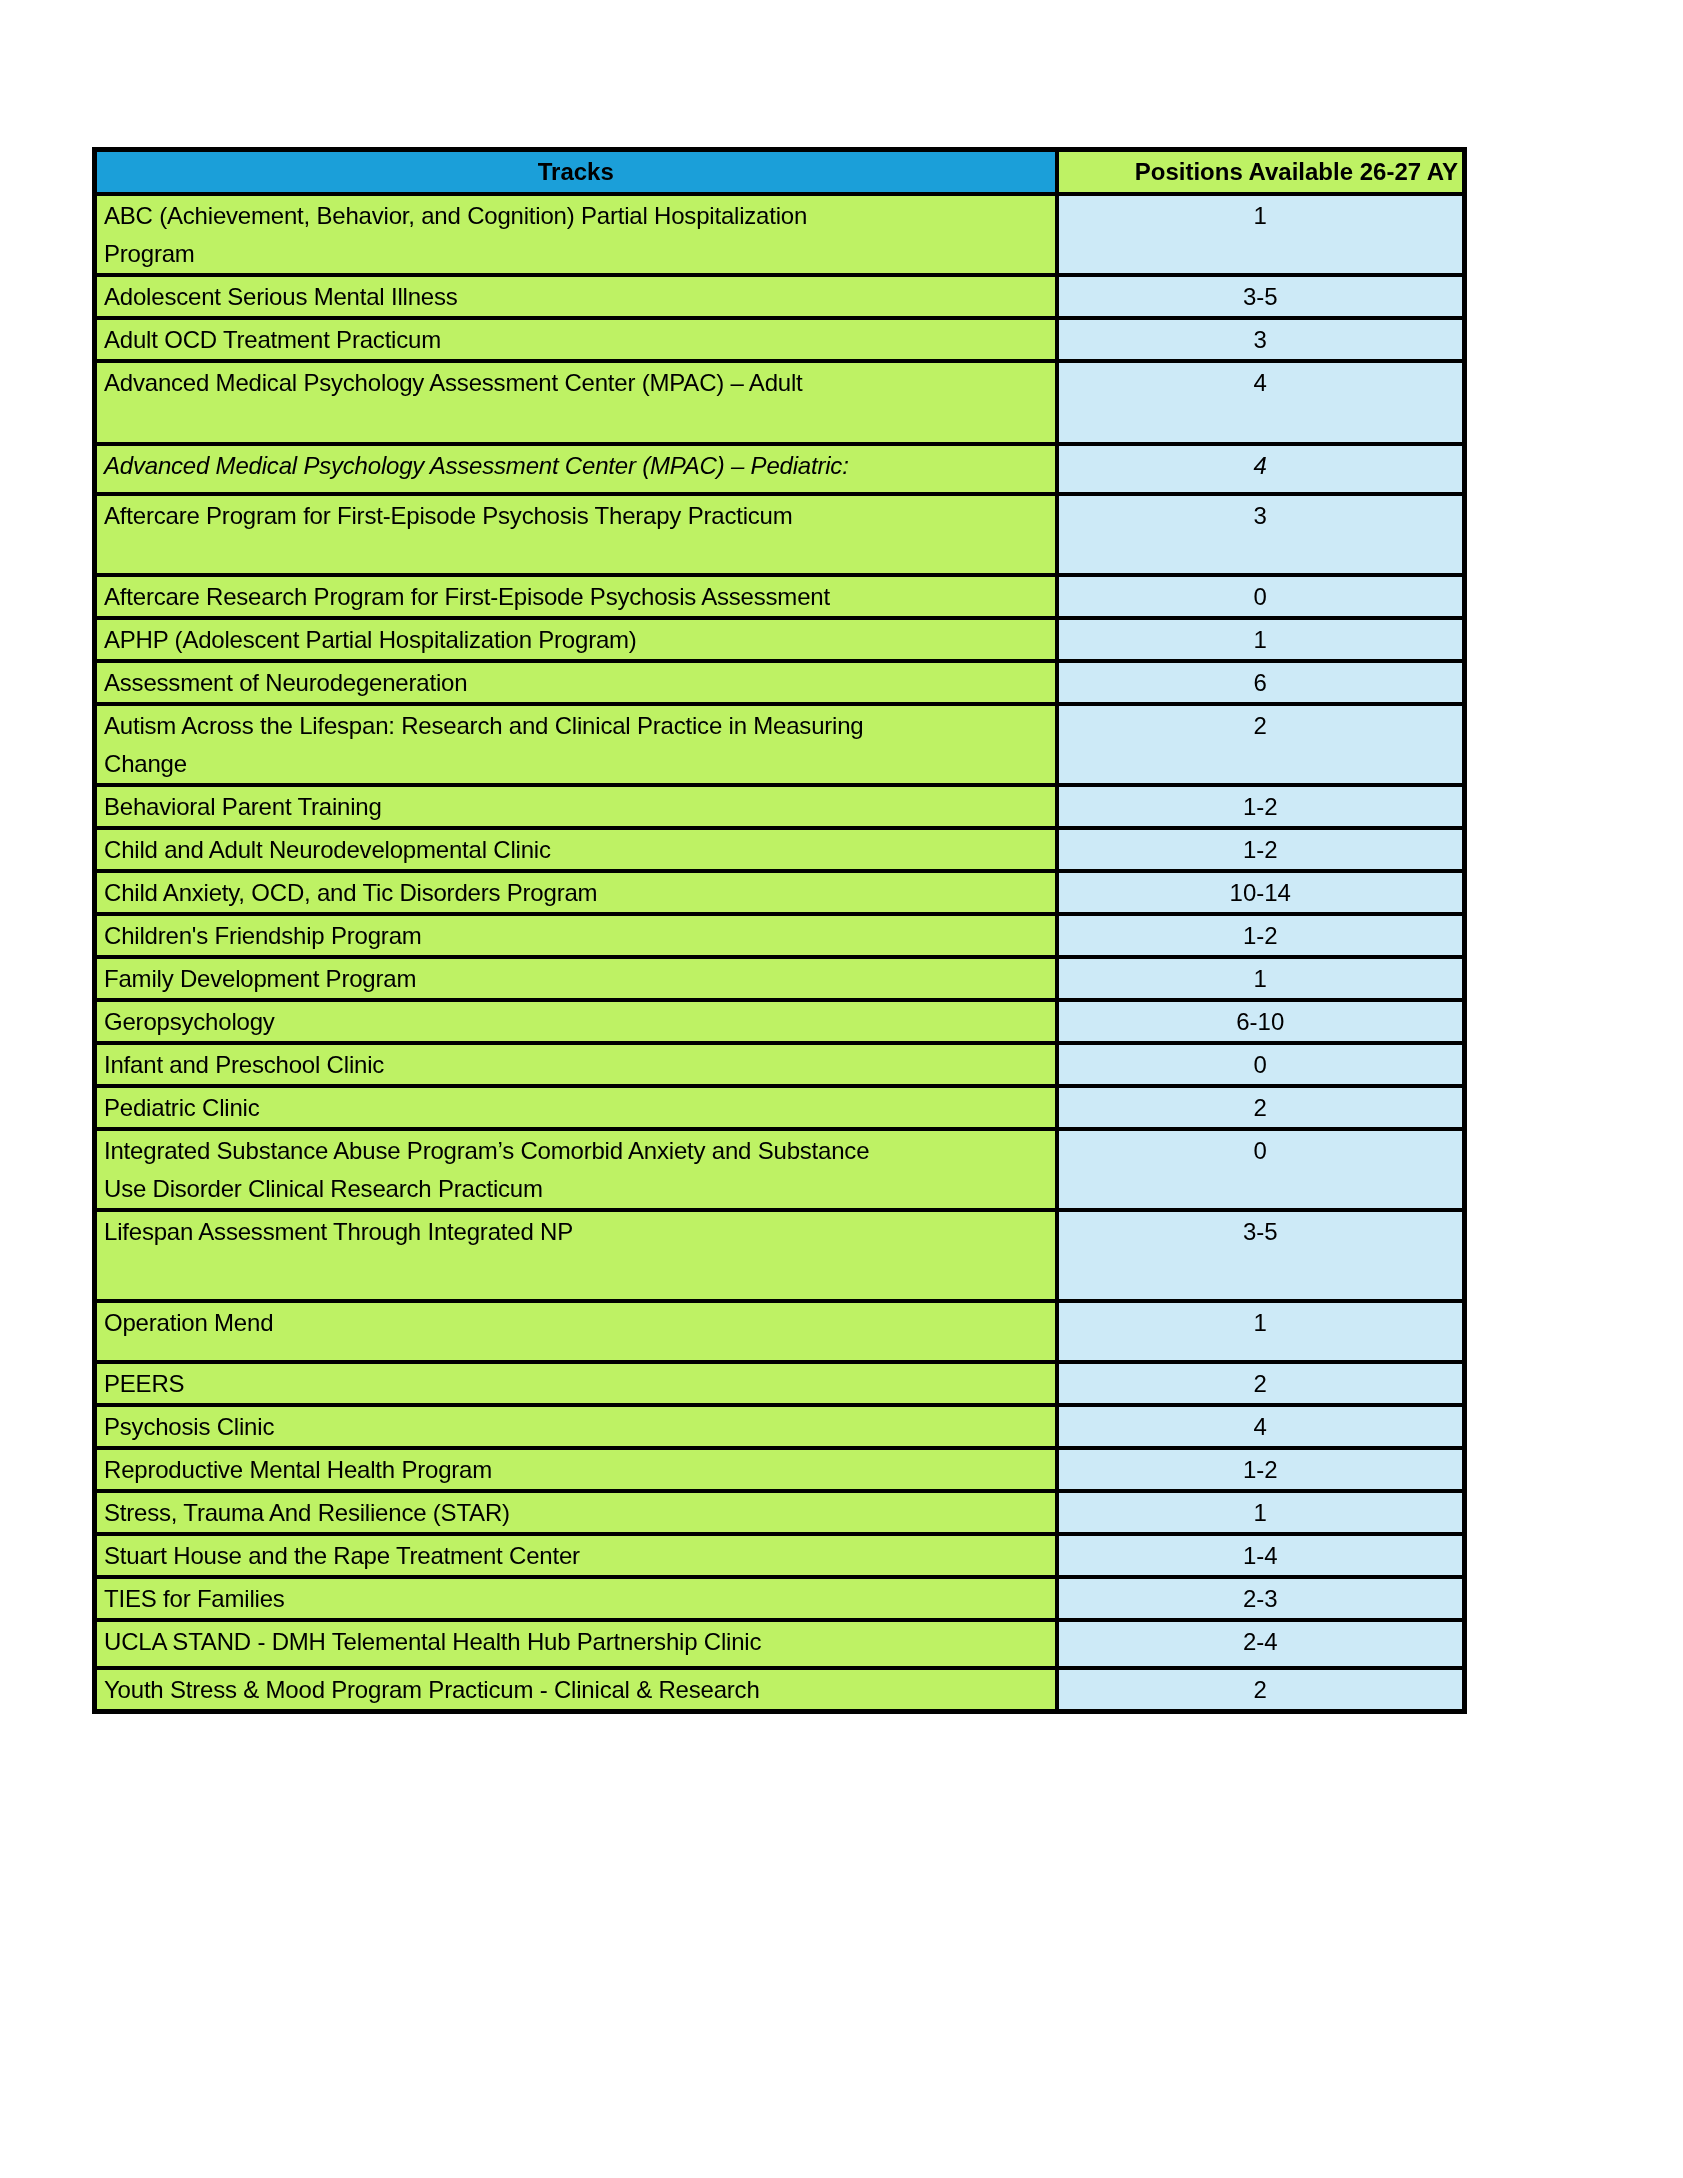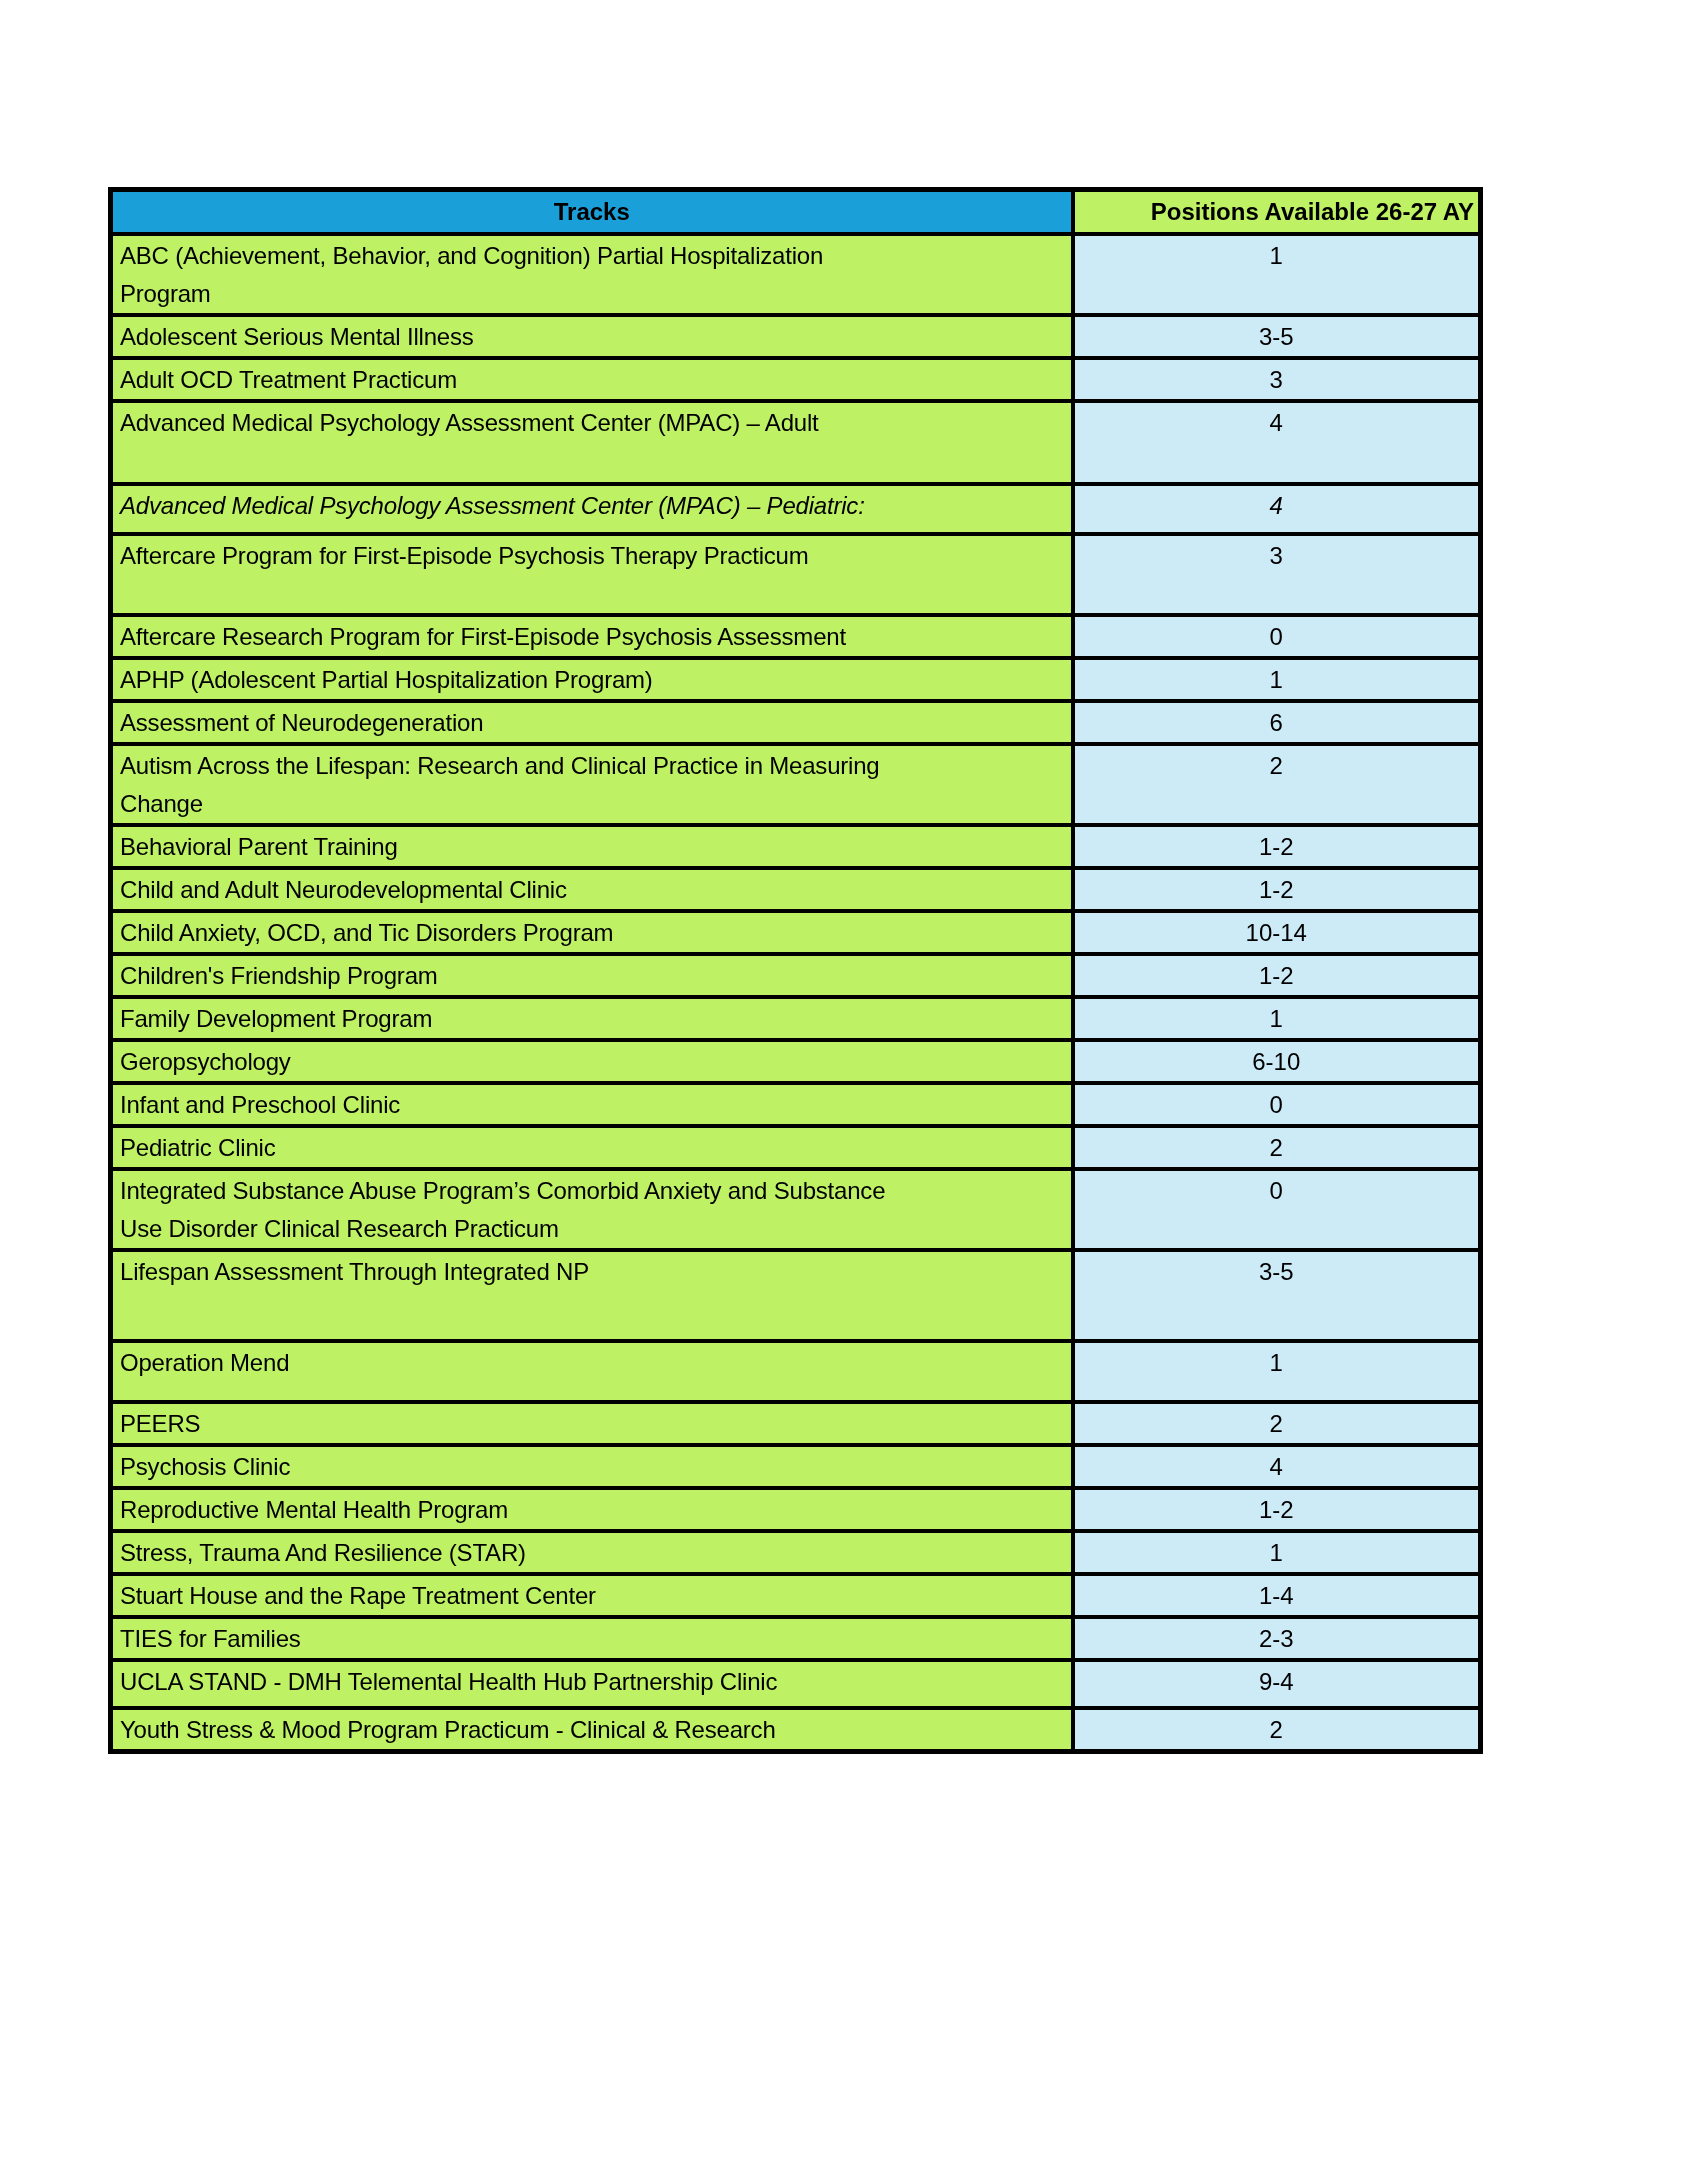--- a/index.html
+++ b/index.html
@@ -15,27 +15,26 @@
   }
   .page {
     position: relative;
     width: 1683px;
     height: 2178px;
     background: #ffffff;
     overflow: hidden;
   }
   table.tracks-table {
     position: absolute;
-    left: 108px;
+    left: 92px;
     top: 147px;
     width: 1370px;
     border-collapse: collapse;
     table-layout: fixed;
     border: 5px solid #000000;
-    margin-top: 40px;
   }
   col.col-track { width: 962px; }
   col.col-pos   { width: 408px; }
   th, td {
     border: 4px solid #000000;
     font-size: 24px;
     overflow: hidden;
   }
   th {
     height: 40px;
@@ -185,21 +184,21 @@
         <tr style="height: 38px;">
           <td class="track-cell">Stuart House and the Rape Treatment Center</td>
           <td class="pos-cell">1-4</td>
         </tr>
         <tr style="height: 38px;">
           <td class="track-cell">TIES for Families</td>
           <td class="pos-cell">2-3</td>
         </tr>
         <tr style="height: 48px;">
           <td class="track-cell">UCLA STAND - DMH Telemental Health Hub Partnership Clinic</td>
-          <td class="pos-cell">9-4</td>
+          <td class="pos-cell">2-4</td>
         </tr>
         <tr style="height: 42px;">
           <td class="track-cell">Youth Stress &amp; Mood Program Practicum - Clinical &amp; Research</td>
           <td class="pos-cell">2</td>
         </tr>
       </tbody>
   </table>
 </div>
 
 

